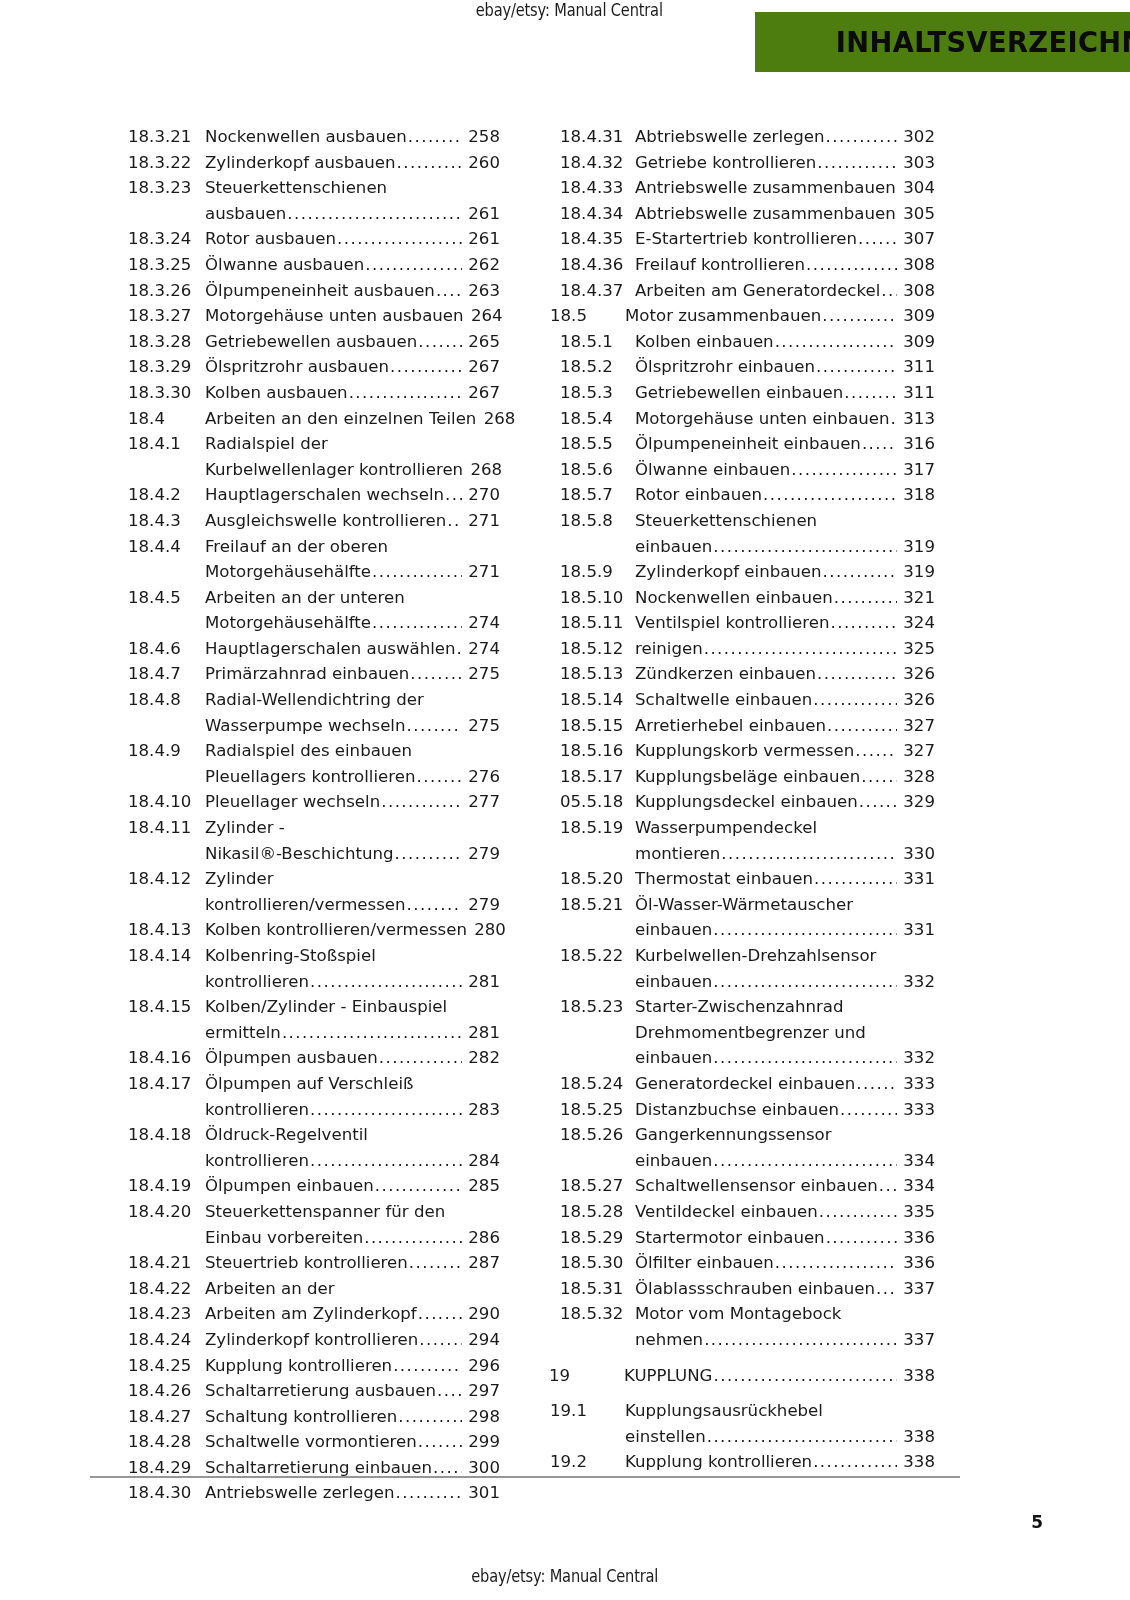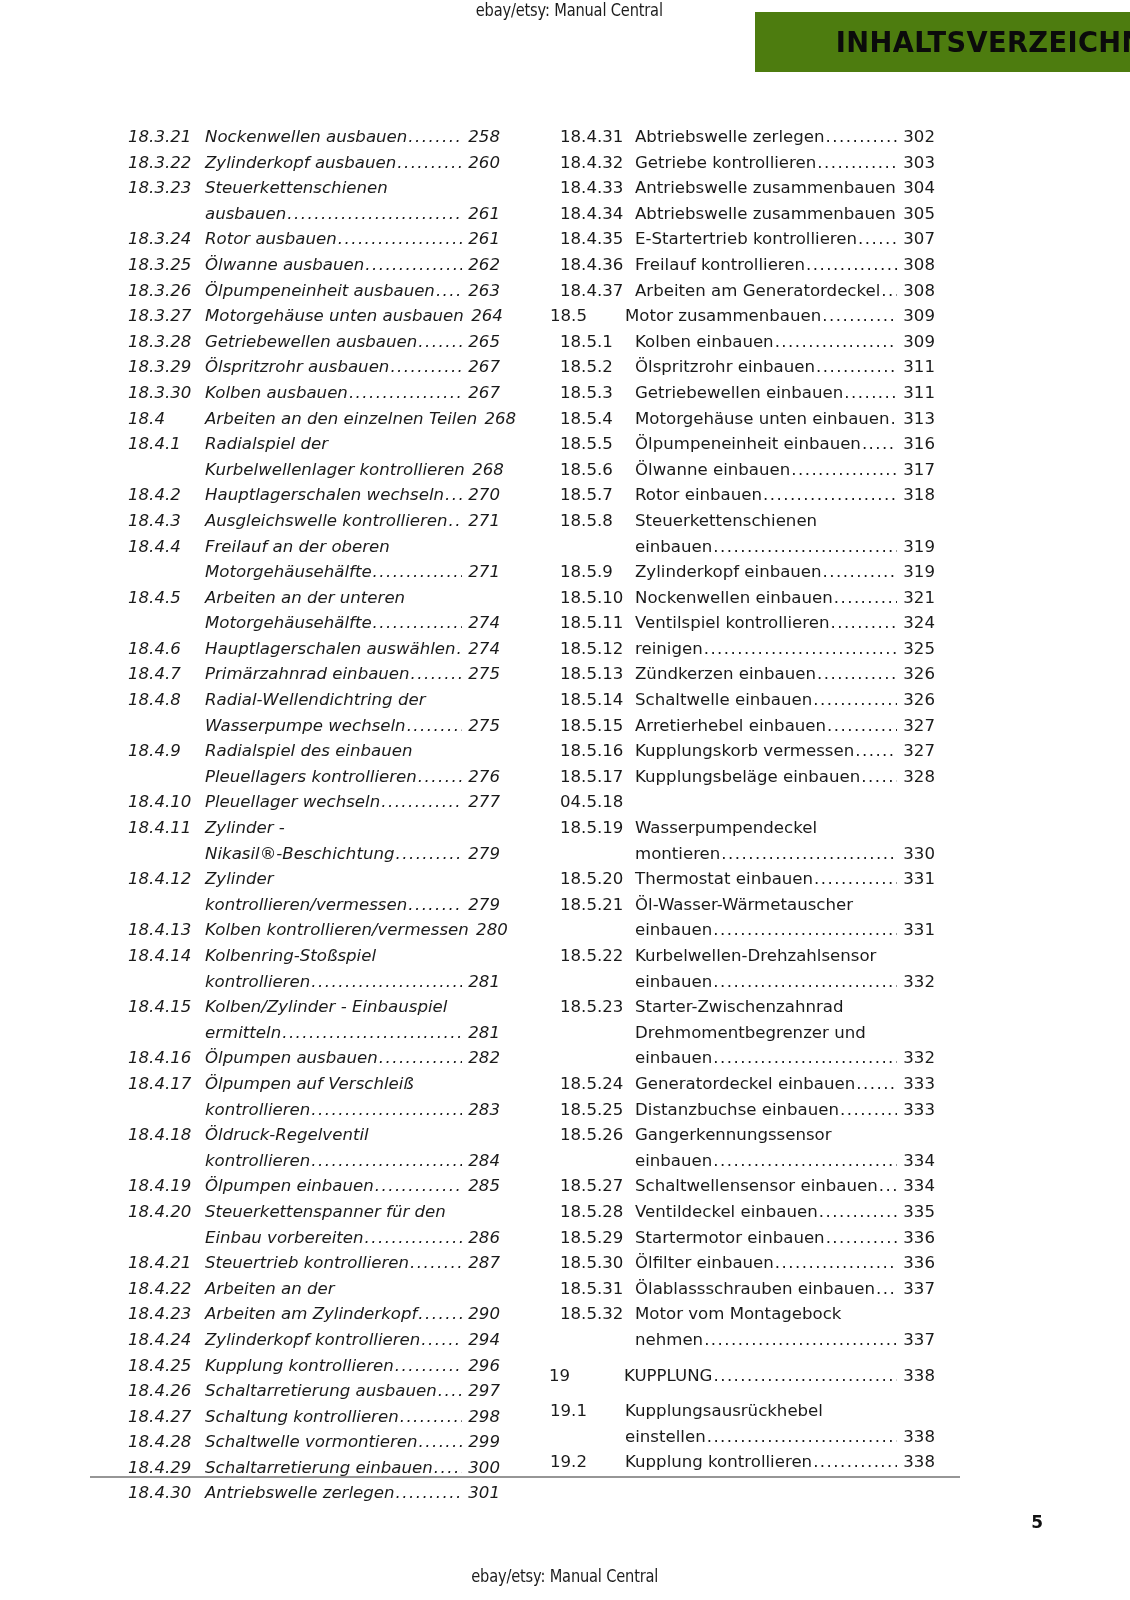--- a/index.html
+++ b/index.html
@@ -67,21 +67,21 @@
   .toc {
     position: absolute;
     top: 124px;
     left: 0;
     width: 1130px;
   }
   .col {
     position: absolute;
     top: 0;
   }
-  .col-left  { left: 128px; width: 372px; font-style: italic; }
+  .col-left  { left: 128px; width: 372px; }
   .col-right { left: 538px; width: 397px; }
 
   .entry {
     display: flex;
     align-items: flex-start;
     font-size: 16.6px;
     line-height: 25.6px;
     color: #1a1a1a;
   }
   .entry .num {
@@ -908,21 +908,28 @@
         <div class="num">18.5.17</div>
         <div class="body">
           <div class="line">
             <span class="txt">Kupplungsbeläge einbauen</span>
             <span class="dots"></span>
             <span class="pg">328</span>
           </div>
         </div>
       </div>
       <div class="entry">
-        <div class="num">04.5.18</div>
+        <div class="num">05.5.18</div>
+        <div class="body">
+          <div class="line">
+            <span class="txt">Kupplungsdeckel einbauen</span>
+            <span class="dots"></span>
+            <span class="pg">329</span>
+          </div>
+        </div>
       </div>
       <div class="entry">
         <div class="num">18.5.19</div>
         <div class="body">
           <div class="line nodots nopg">
             <span class="txt">Wasserpumpendeckel</span>
             <span class="dots"></span>
             <span class="pg"></span>
           </div>
           <div class="line">

